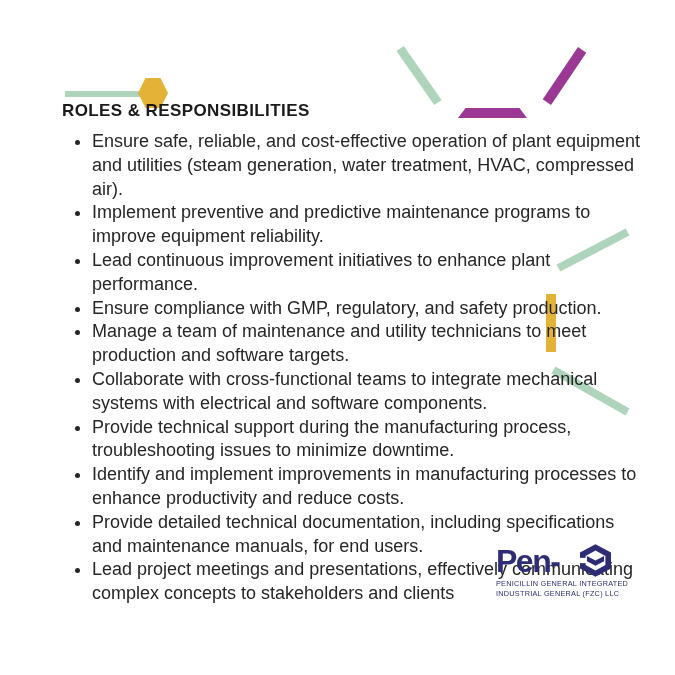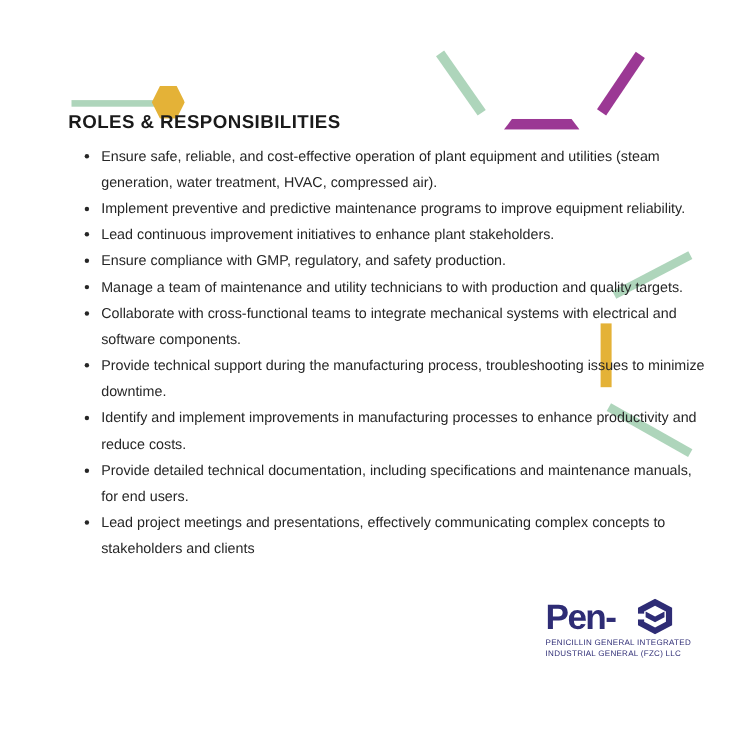--- a/index.html
+++ b/index.html
@@ -37,21 +37,21 @@
   }
 
   
   .resp-list {
     position: absolute;
     left: 71px; top: 130px;
     width: 549px;
     margin: 0;
     padding: 0 0 0 21px;
     list-style: disc outside;
-    font-size: 13px;
+    font-size: 18px;
     line-height: 23.8px;
     color: var(--text, #262626);
   }
   .resp-list li { margin: 0; padding: 0; }
 
   
   .logo { position: absolute; left: 496px; top: 544px; }
   .logo-row { display: flex; align-items: center; gap: 20px; }
   .logo-wordmark {
     font-size: 32px;
@@ -85,23 +85,23 @@
   <div class="deco deco-purple-trapezoid"></div>
   <div class="deco deco-green-diag-mid"></div>
   <div class="deco deco-gold-bar"></div>
   <div class="deco deco-green-diag-low"></div>
 
   <h1 class="page-title">ROLES &amp; RESPONSIBILITIES</h1>
 
   <ul class="resp-list">
     <li>Ensure safe, reliable, and cost-effective operation of plant equipment and utilities (steam generation, water treatment, HVAC, compressed air).</li>
     <li>Implement preventive and predictive maintenance programs to improve equipment reliability.</li>
-    <li>Lead continuous improvement initiatives to enhance plant stakeholders.</li>
+    <li>Lead continuous improvement initiatives to enhance plant performance.</li>
     <li>Ensure compliance with GMP, regulatory, and safety production.</li>
-    <li>Manage a team of maintenance and utility technicians to with production and quality targets.</li>
+    <li>Manage a team of maintenance and utility technicians to meet production and software targets.</li>
     <li>Collaborate with cross-functional teams to integrate mechanical systems with electrical and software components.</li>
     <li>Provide technical support during the manufacturing process, troubleshooting issues to minimize downtime.</li>
     <li>Identify and implement improvements in manufacturing processes to enhance productivity and reduce costs.</li>
     <li>Provide detailed technical documentation, including specifications and maintenance manuals, for end users.</li>
     <li>Lead project meetings and presentations, effectively communicating complex concepts to stakeholders and clients</li>
   </ul>
 
   <div class="logo">
     <div class="logo-row">
       <span class="logo-wordmark">Pen-</span>

